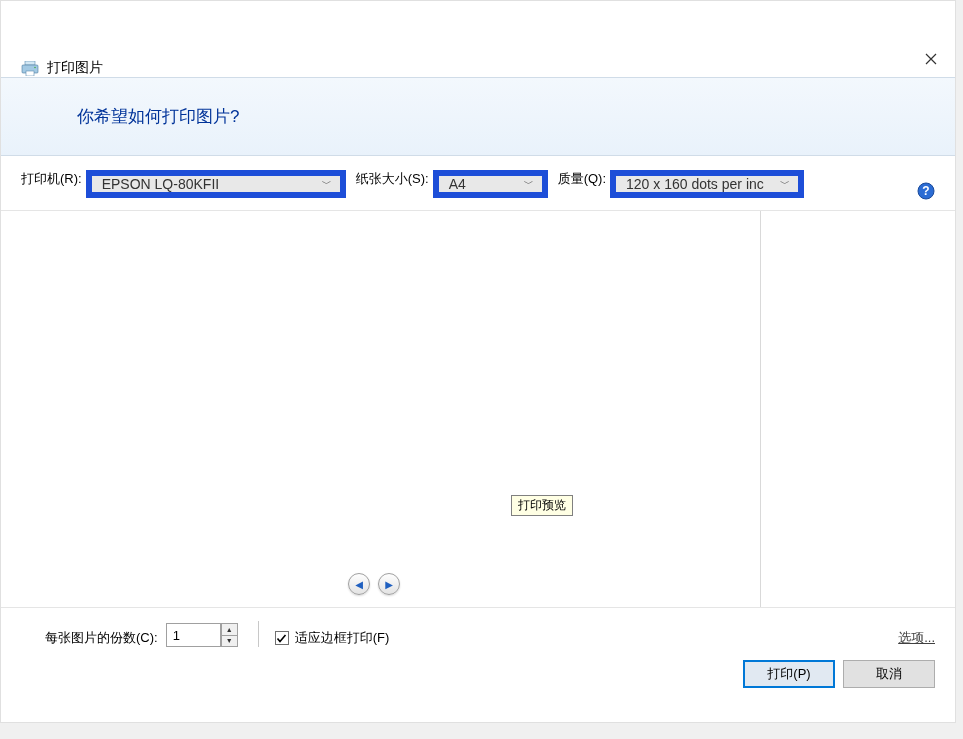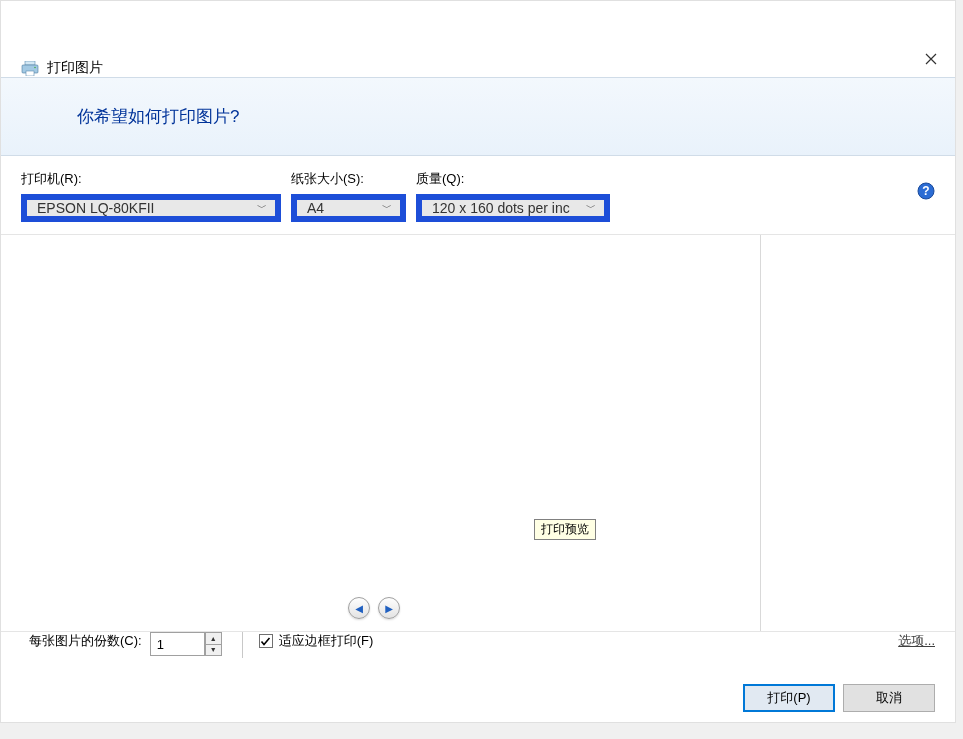--- a/index.html
+++ b/index.html
@@ -9,37 +9,37 @@
     .titlebar { height: 76px; display: flex; align-items: flex-end; justify-content: space-between; padding: 0 0 0 20px; background: #ffffff; }
     .title-content { display: flex; align-items: center; gap: 8px; padding-top: 50px; }
     .printer-icon { width: 18px; height: 15px; }
     .title-text { font-size: 14px; color: #000; }
     .close-btn { width: 48px; height: 36px; display: flex; align-items: center; justify-content: center; cursor: pointer; font-size: 17px; color: #333; }
     
     .header-band { background: linear-gradient(to bottom, #f3f8fd 0%, #e9f2fb 100%); border-top: 1px solid #d0dce8; border-bottom: 1px solid #d0dce8; padding: 27px 0 27px 76px; }
     .header-question { color: #003399; font-size: 17px; }
     
     .options-row { padding: 14px 20px 12px 20px; display: flex; align-items: flex-start; position: relative; border-bottom: 1px solid #e5e5e5; }
-    .opt-group { display: flex; flex-direction: column; gap: 4px; margin-right: 10px; }
+    .opt-group { display: flex; gap: 4px; margin-right: 10px; }
     .opt-label { font-size: 13px; color: #000; margin-bottom: 2px; }
     .opt-select { height: 28px; background: #e8e8e8; border: 6px solid #1d4ed8; padding: 0 25px 0 10px; font-size: 14px; color: #333; position: relative; display: flex; align-items: center; cursor: pointer; }
     .sel-printer { width: 260px; }
     .sel-paper { width: 115px; }
     .sel-quality { width: 194px; }
     .chevron { position: absolute; right: 8px; top: 50%; transform: translateY(-50%); font-size: 10px; color: #555; }
     .help-icon { position: absolute; right: 20px; top: 26px; width: 18px; height: 18px; }
     
     .preview-area { display: flex; height: 396px; }
     .preview-main { flex: 1; background: #fff; position: relative; }
     .preview-side { width: 195px; background: #fff; border-left: 1px solid #d9d9d9; }
-    .tooltip { position: absolute; left: 533px; top: 284px; background: #ffffe4; border: 1px solid #808080; padding: 1px 6px; font-size: 12px; color: #000; }
+    .tooltip { position: absolute; left: 510px; top: 284px; background: #ffffe4; border: 1px solid #808080; padding: 1px 6px; font-size: 12px; color: #000; }
     .nav-arrows { position: absolute; left: 347px; bottom: 12px; display: flex; gap: 8px; }
     .nav-btn { width: 22px; height: 22px; border-radius: 50%; background: linear-gradient(to bottom, #fefefe, #e3e3e3); border: 1px solid #a0a0a0; display: flex; align-items: center; justify-content: center; cursor: pointer; font-size: 10px; color: #2060c0; box-shadow: 0 1px 2px rgba(0,0,0,0.15); }
     
-    .copies-row { height: 40px; border-top: 1px solid #e5e5e5; padding: 0 20px 0 28px; display: flex; align-items: flex-start; position: relative; }
+    .copies-row { height: 40px; border-top: 1px solid #e5e5e5; padding: 0 20px 0 44px; display: flex; align-items: flex-end; position: relative; }
     .copies-label { font-size: 13px; color: #000; margin-right: 8px; }
     .spinner { display: flex; align-items: center; }
     .spinner input { width: 55px; height: 24px; border: 1px solid #a0a0a0; padding: 0 6px; font-size: 13px; }
     .spinner-btns { display: flex; flex-direction: column; width: 17px; height: 24px; }
     .spin-up, .spin-down { flex: 1; border: 1px solid #a0a0a0; background: #f0f0f0; font-size: 7px; display: flex; align-items: center; justify-content: center; cursor: pointer; color: #333; }
     .spin-up { border-bottom: none; }
     .divider-v { width: 1px; height: 26px; background: #c8c8c8; margin: 0 16px 0 20px; }
     .checkbox-group { display: flex; align-items: center; gap: 6px; }
     .checkbox { width: 14px; height: 14px; border: 1px solid #707070; display: flex; align-items: center; justify-content: center; font-size: 11px; color: #000; cursor: pointer; }
     .cb-label { font-size: 13px; }

